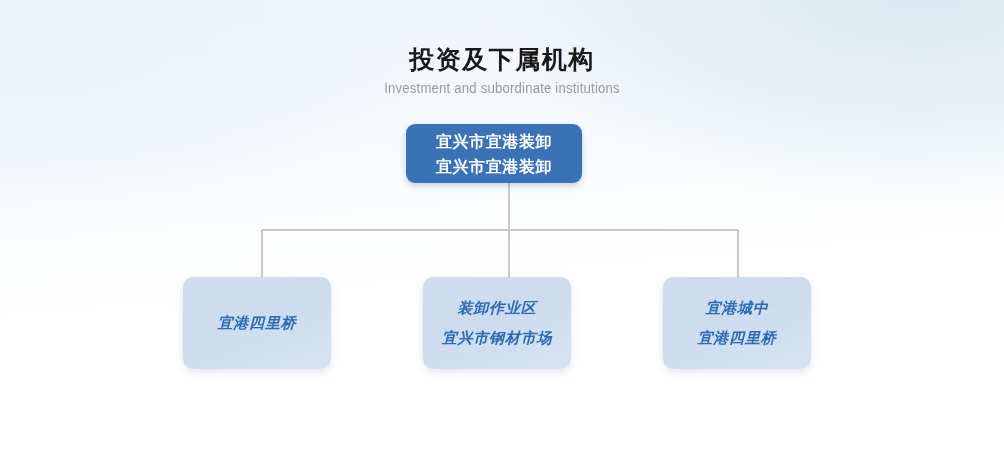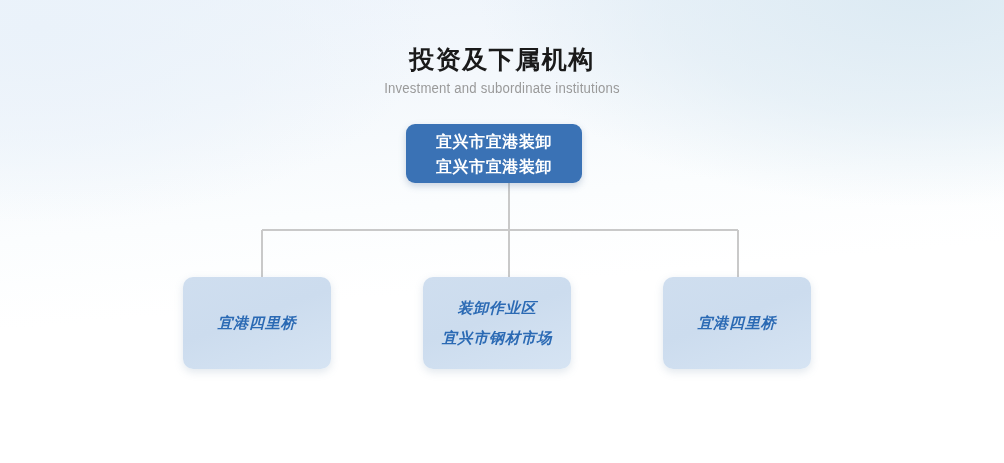--- a/index.html
+++ b/index.html
@@ -145,16 +145,17 @@
   <div class="node node-child pos-0">
     <div class="line-text">宜港四里桥</div>
   </div>
 
   <div class="node node-child pos-1">
     <div class="line-text">装卸作业区</div>
     <div class="line-text">宜兴市钢材市场</div>
   </div>
 
   <div class="node node-child pos-2">
+    <div class="line-text">宜港城中</div>
     <div class="line-text">宜港四里桥</div>
   </div>
 
 </div>
 
 </body></html>

